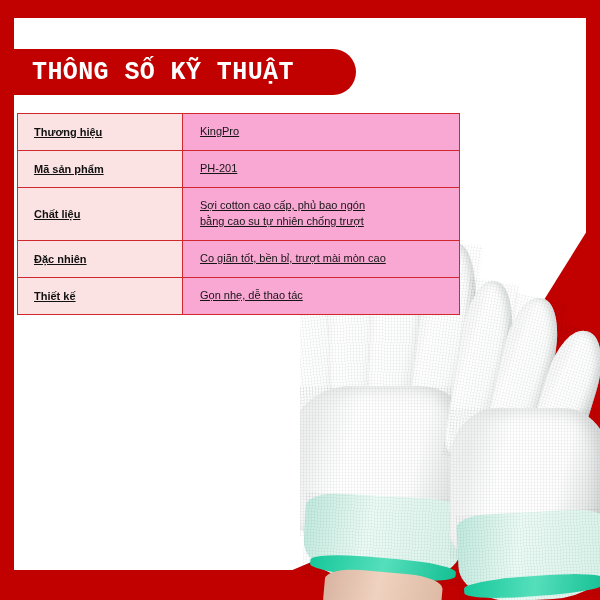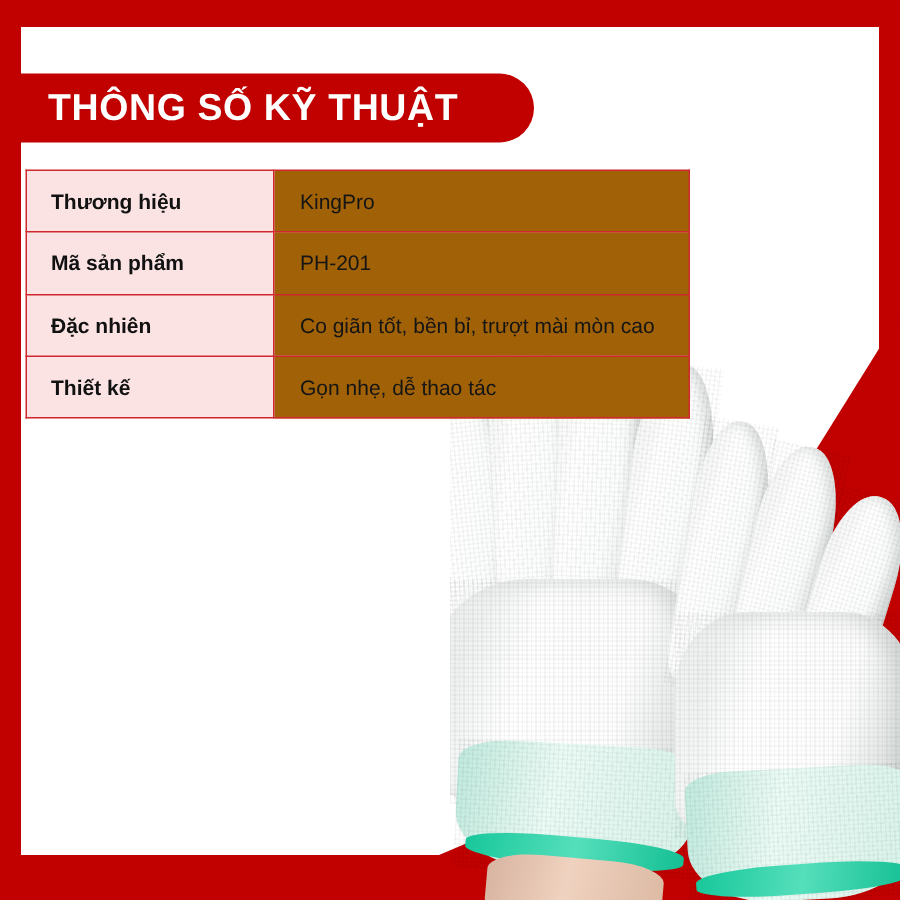--- a/index.html
+++ b/index.html
@@ -57,20 +57,21 @@
   #title-banner {
     position: absolute;
     left: 0px;
     top: 49px;
     width: 356px;
     height: 46px;
     background: #c10000;
     border-radius: 0 24px 24px 0;
     display: flex;
     align-items: center;
+    font-family: Liberation Mono, monospace;
   }
   #title-text {
     color: #ffffff;
     font-size: 25px;
     font-weight: bold;
     letter-spacing: 0.4px;
     padding-left: 32px;
     white-space: nowrap;
   }
 
@@ -79,32 +80,33 @@
     position: absolute;
     left: 17px;
     top: 113px;
     width: 443px;
     border-collapse: collapse;
     table-layout: fixed;
   }
   #spec-table td {
     border: 1.2px solid #d0282e;
     vertical-align: middle;
-    font-size: 14px;
+    font-size: 11px;
     color: #151515;
+    text-decoration: underline;
   }
   #spec-table td.k {
     width: 148px;
     background: #fbe3e3;
     font-weight: bold;
     padding: 10px 0 10px 16px;
     color: #111111;
   }
   #spec-table td.v {
-    background: #a16207;
+    background: #f9a8d4;
     padding: 10px 6px 10px 17px;
     line-height: 1.45;
   }
   .v-line { display: block; white-space: nowrap; }
 
   
   #glove-photo {
     position: absolute;
     left: 300px;
     top: 196px;
@@ -211,20 +213,27 @@
             <span class="v-line">KingPro</span>
           </td>
         </tr>
         <tr>
           <td class="k">Mã sản phẩm</td>
           <td class="v">
             <span class="v-line">PH-201</span>
           </td>
         </tr>
         <tr>
+          <td class="k">Chất liệu</td>
+          <td class="v">
+            <span class="v-line">Sợi cotton cao cấp, phủ bao ngón</span>
+            <span class="v-line">bằng cao su tự nhiên chống trượt</span>
+          </td>
+        </tr>
+        <tr>
           <td class="k">Đặc nhiên</td>
           <td class="v">
             <span class="v-line">Co giãn tốt, bền bỉ, trượt mài mòn cao</span>
           </td>
         </tr>
         <tr>
           <td class="k">Thiết kế</td>
           <td class="v">
             <span class="v-line">Gọn nhẹ, dễ thao tác</span>
           </td>

